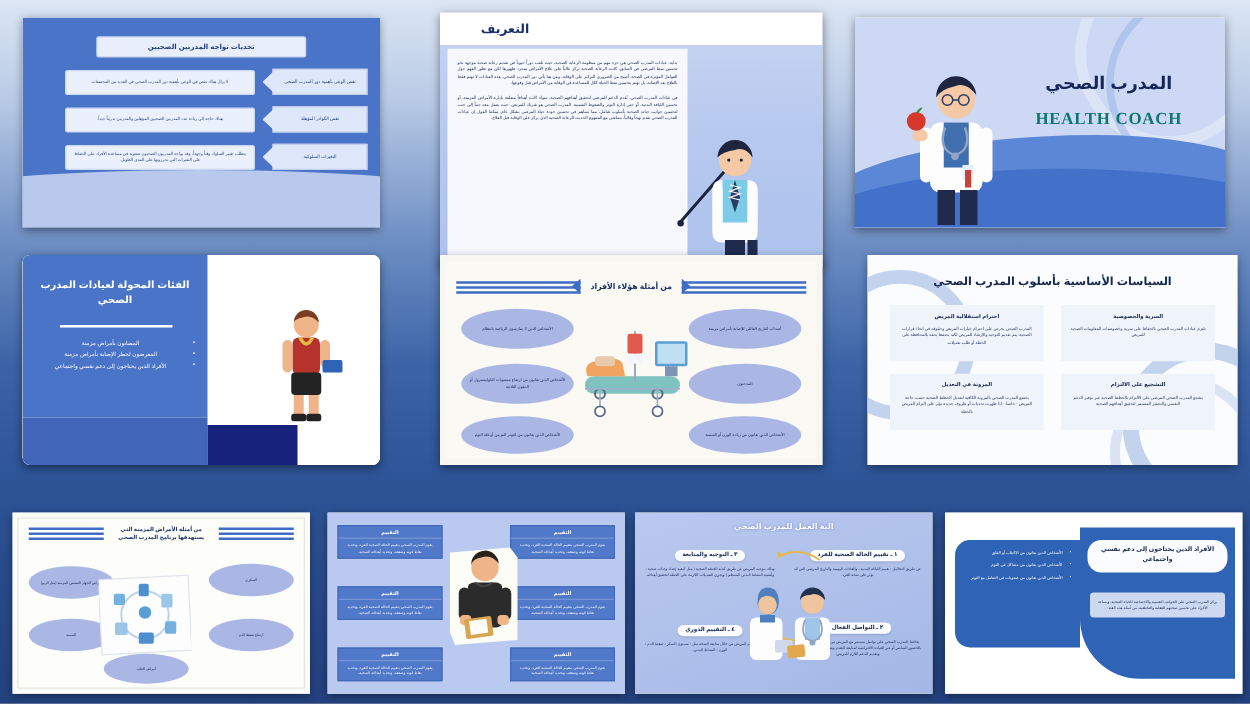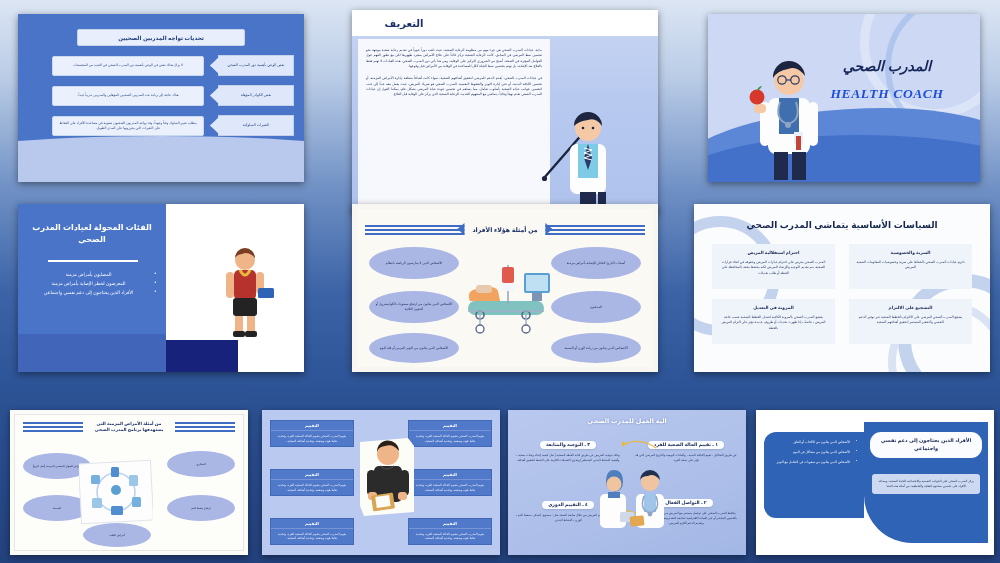--- a/index.html
+++ b/index.html
@@ -78,21 +78,21 @@
   .s3-wave1{ position:absolute; left:-10%; bottom:-8%; width:130%; height:52%;
     background:#5c86d6; border-radius:58% 42% 0 0 / 70% 60% 0 0; }
   .s3-wave2{ position:absolute; left:-14%; bottom:-12%; width:134%; height:40%;
     background:#4371c9; border-radius:52% 48% 0 0 / 76% 58% 0 0; }
   .s3-arc1{ position:absolute; right:-30px; top:-46px; width:150px; height:150px;
     border:9px solid rgba(255,255,255,.30); border-radius:50%; }
   .s3-arc2{ position:absolute; right:-55px; top:-22px; width:150px; height:150px;
     border:6px solid rgba(120,160,225,.35); border-radius:50%; }
   .s3-titles{ position:absolute; right:18px; top:44px; text-align:center; width:150px; z-index:5; }
   .s3-ar{ font-size:14px; font-weight:bold; color:#17275a; direction:rtl; letter-spacing:.4px; }
-  .s3-en{ font-size:13.5px; font-weight:bold; color:#1d4ed8; margin-top:12px;
+  .s3-en{ font-size:13.5px; font-weight:bold; color:#0f766e; margin-top:12px;
           font-family:"Liberation Serif","DejaVu Serif",serif; letter-spacing:.6px; }
   .fig-doctor{ position:absolute; left:26px; bottom:2px; width:108px; height:140px; z-index:6; }
 
   
   #s4 .inner{ background:#fff; }
   .s4-left{ position:absolute; left:0; top:0; bottom:38px; width:148px; background:#4a74c8; }
   .s4-strip{ position:absolute; left:0; bottom:0; height:38px; width:148px; background:#4165b8; }
   .s4-navy{ position:absolute; left:148px; bottom:0; height:32px; width:72px; background:#17227a; }
   .s4-title{ position:absolute; left:14px; top:18px; width:120px; text-align:center;
     font-size:8px; font-weight:bold; color:#fff; direction:rtl; line-height:1.5; }
@@ -242,21 +242,21 @@
       <rect x="30" y="56" width="8" height="40" rx="4" fill="#fdfdfd"></rect>
       <rect x="58" y="56" width="8" height="40" rx="4" fill="#fdfdfd"></rect>
       <circle cx="48" cy="36" r="13" fill="#f5c9a6"></circle>
       <path d="M34 34 a14 14 0 0 1 28 0 q-6 -9 -14 -6 q-9 1 -14 6z" fill="#1d2540"></path>
       <circle cx="43" cy="36" r="1.3" fill="#1d2540"></circle>
       <circle cx="53" cy="36" r="1.3" fill="#1d2540"></circle>
     </svg>
   </div>
 </div>
 
-<div class="slide" id="s3" style="left:708px;top:14px;width:272px;height:168px;font-style:italic;">
+<div class="slide" id="s3" style="left:684px;top:14px;width:296px;height:168px;">
   <div class="inner">
     <div class="s3-arc1"></div>
     <div class="s3-arc2"></div>
     <div class="s3-wave1"></div>
     <div class="s3-wave2"></div>
     <div class="s3-titles">
       <div class="s3-ar">المدرب الصحي</div>
       <div class="s3-en">HEALTH COACH</div>
     </div>
     <svg class="fig-doctor" viewBox="0 0 108 140">
@@ -275,21 +275,21 @@
       <circle cx="48" cy="40" r="4.2" fill="none" stroke="#2b3a66" stroke-width="1.2"></circle>
       <circle cx="61" cy="40" r="4.2" fill="none" stroke="#2b3a66" stroke-width="1.2"></circle>
       <line x1="52" y1="40" x2="57" y2="40" stroke="#2b3a66" stroke-width="1.2"></line>
       <rect x="20" y="64" width="12" height="9" rx="4" fill="#f5c9a6"></rect>
       <circle cx="23" cy="57" r="7.5" fill="#d8372c"></circle>
       <path d="M23 50 q2 -4 5 -4 q-2 4 -5 5z" fill="#3f8f4a"></path>
     </svg>
   </div>
 </div>
 
-<div class="slide" id="s4" style="left:18px;top:204px;width:286px;height:168px;">
+<div class="slide" id="s4" style="left:18px;top:204px;width:286px;height:168px;border-radius:6px;">
   <div class="inner">
     <div class="s4-left"></div>
     <div class="s4-strip"></div>
     <div class="s4-navy"></div>
     <div class="s4-title">الفئات المحولة لعيادات المدرب الصحي</div>
     <div class="s4-rule"></div>
     <ul class="s4-list">
       <li>المصابون بأمراض مزمنة</li>
       <li>المعرضون لخطر الإصابة بأمراض مزمنة</li>
       <li>الأفراد الذين يحتاجون إلى دعم نفسي واجتماعي</li>
@@ -349,21 +349,21 @@
       </svg>
     </div>
   </div>
 </div>
 
 <div class="slide" id="s6" style="left:694px;top:204px;width:296px;height:168px;">
   <div class="inner">
     <div class="s6-c1"></div>
     <div class="s6-c2"></div>
     <div class="s6-c3"></div>
-    <div class="s6-title">السياسات الأساسية يتماشى المدرب الصحي</div>
+    <div class="s6-title">السياسات الأساسية بأسلوب المدرب الصحي</div>
     <div class="s6-grid">
       <div class="s6-cell">
         <div class="s6-h">احترام استقلالية المريض</div>
         <div class="s6-p">المدرب الصحي يحرص على احترام خيارات المريض وحقوقه في اتخاذ قرارات الصحية، يتم تقديم التوجيه والإرشاد للمريض لكنه يحتفظ بحقه بالمحافظة على الخطة أو طلب تعديلات</div>
       </div>
       <div class="s6-cell">
         <div class="s6-h">السرية والخصوصية</div>
         <div class="s6-p">تلتزم عيادات المدرب الصحي بالحفاظ على سرية وخصوصيات المعلومات الصحية للمريض</div>
       </div>
       <div class="s6-cell">

